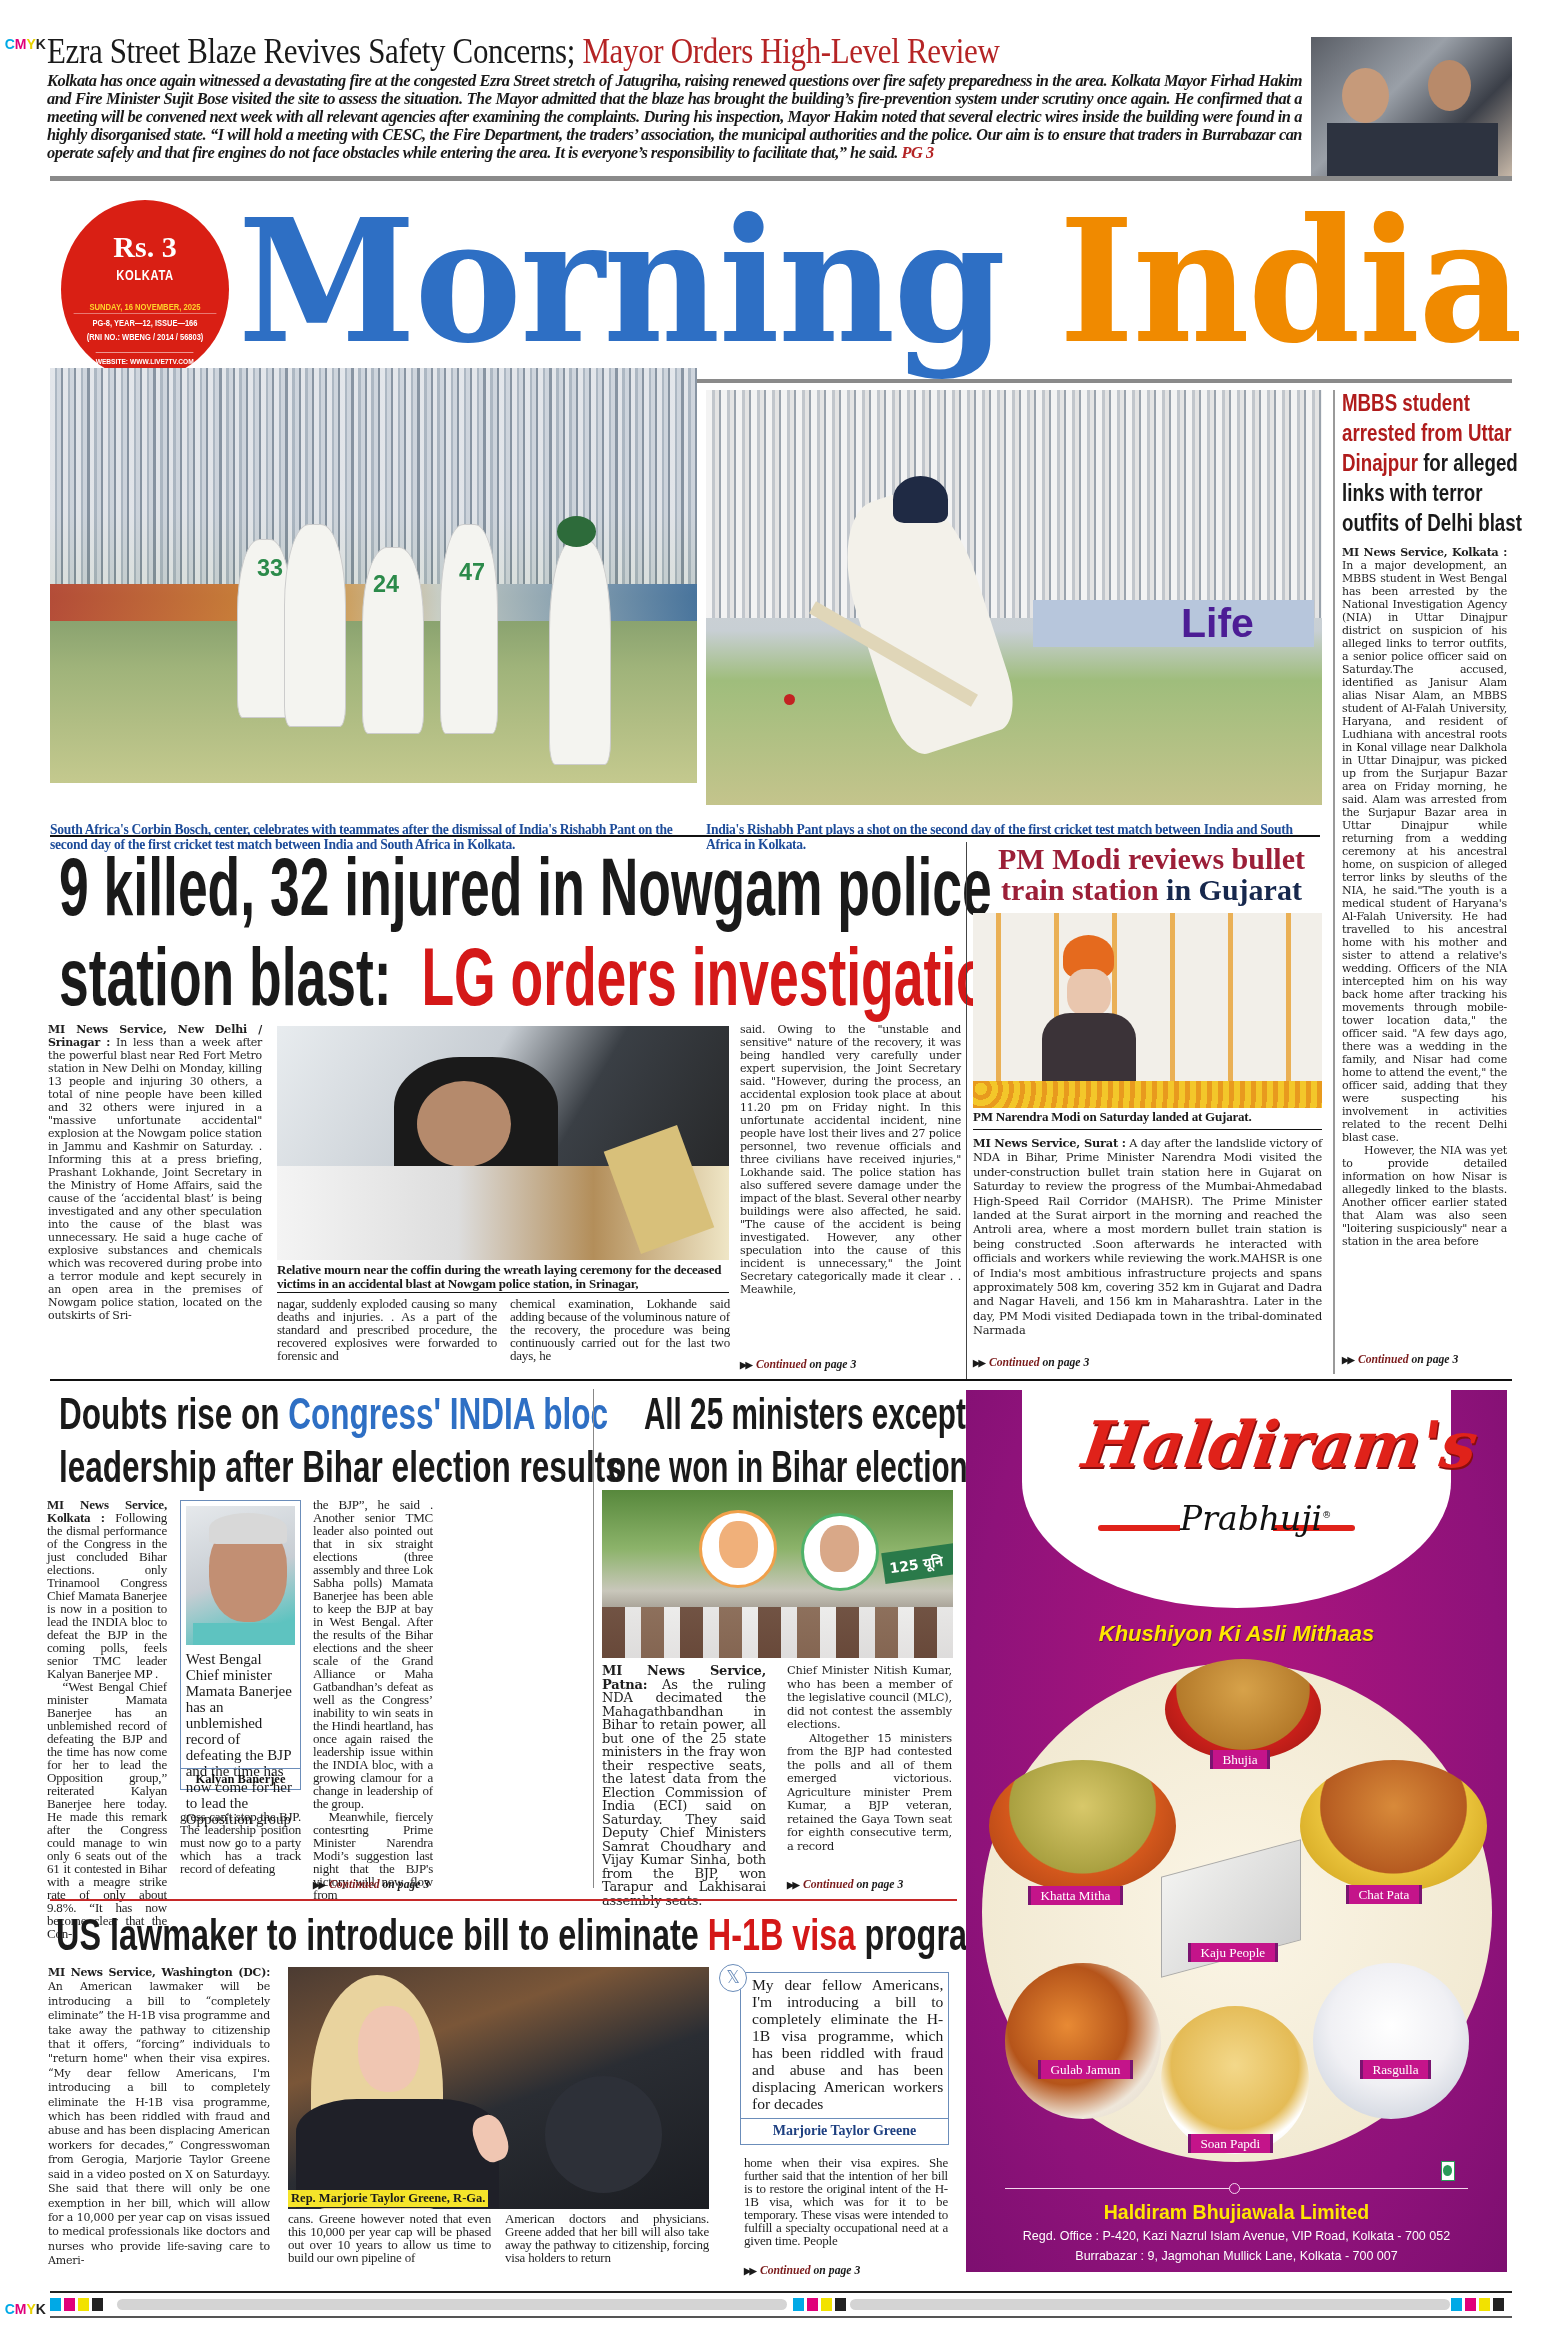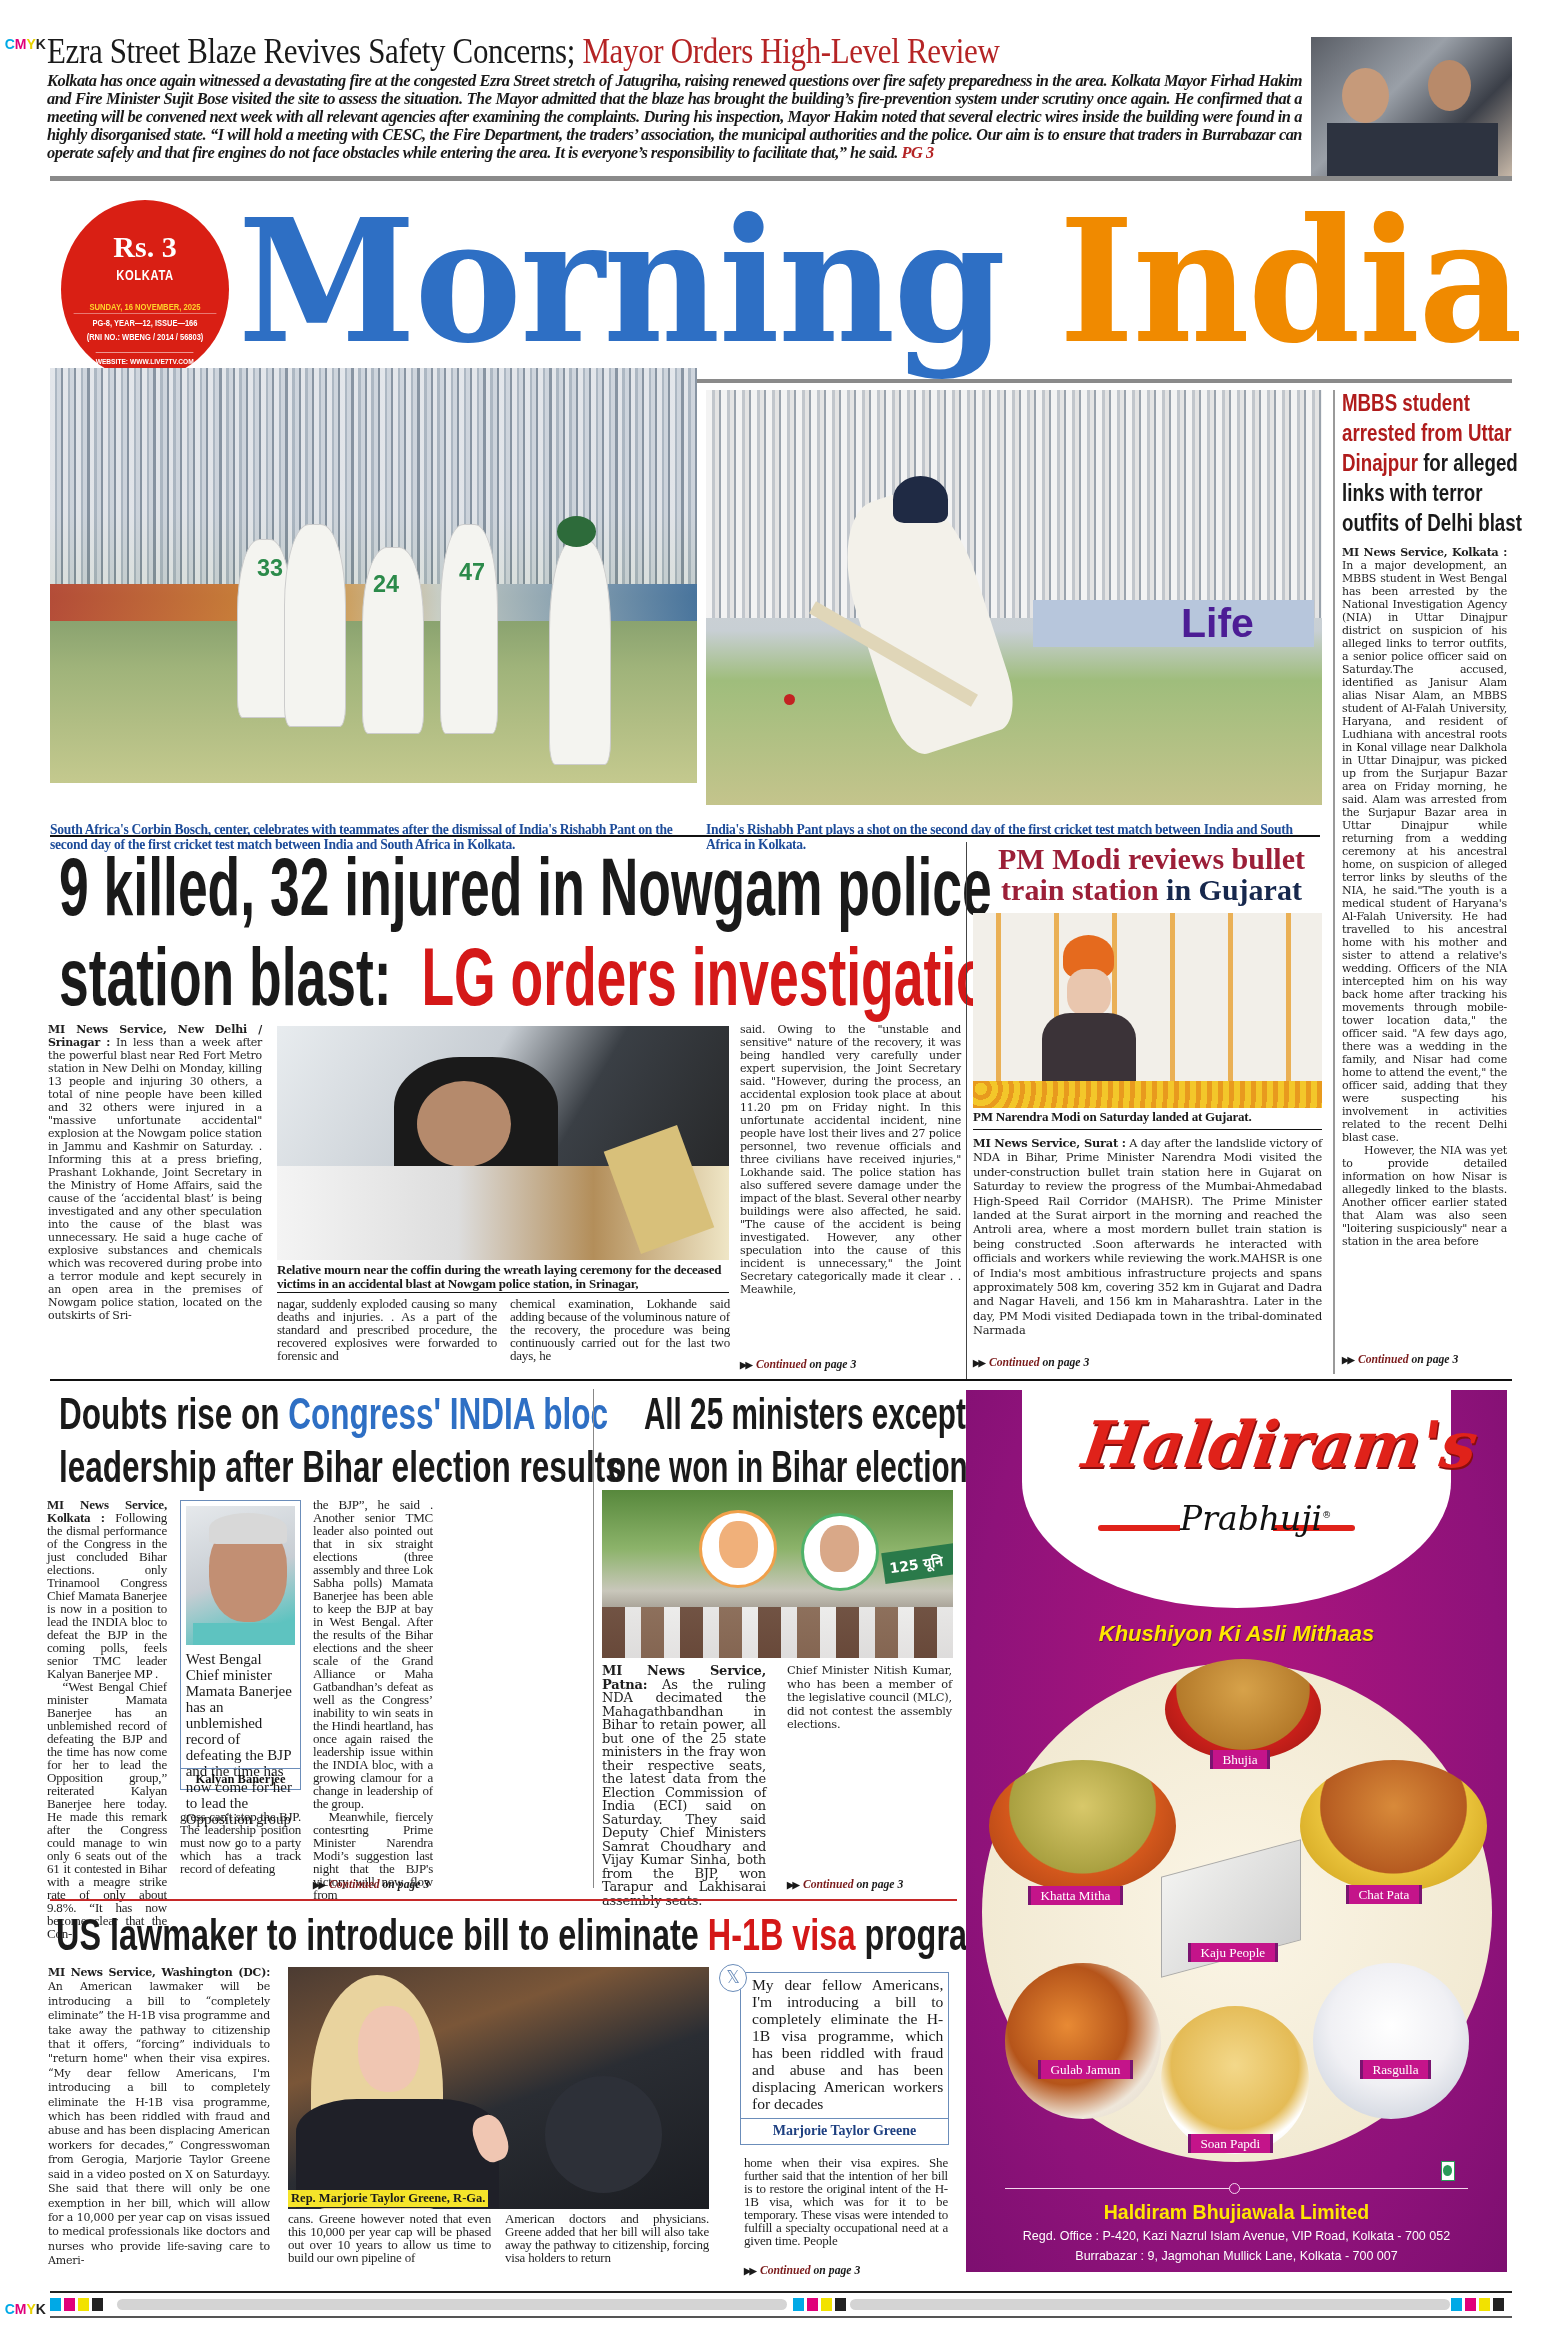--- a/index.html
+++ b/index.html
@@ -248,20 +248,21 @@
     <div style="position:absolute;left:199px;top:23.4px;width:78px;height:78px;border-radius:50%;background:#fff;border:3.1px solid #4fb36a;"></div>
     <div style="position:absolute;left:218px;top:35px;width:39px;height:47px;background:#d9a888;border-radius:45%;"></div>
     <div style="position:absolute;left:281px;top:58px;width:74px;height:31px;background:#2a7a4a;color:#fff;font:bold 14px 'DejaVu Sans',sans-serif;padding:6.2px;transform:rotate(-8deg);">125 यूनि</div>
     <div style="position:absolute;left:0;top:117px;width:351px;height:51px;background:repeating-linear-gradient(90deg,#6b4a3a 0 23.4px,#eee 23.4px 39px,#8a6a55 39px 62px,#f4f4f4 62px 78px);opacity:.9;"></div>
   </figure>
   <div class="abs body-text" style="left:602px; top:1664px; width:164px; font-size:13px; line-height:13.5px;">
     <span class="byline">MI News Service, Patna:</span> <span>As the ruling NDA decimated the Mahagathbandhan in Bihar to retain power, all but one of the 25 state ministers in the fray won their respective seats, the latest data from the Election Commission of India (ECI) said on Saturday.  They said Deputy Chief Ministers Samrat Choudhary and Vijay Kumar Sinha, both from the BJP, won Tarapur and Lakhisarai assembly seats.</span>
   </div>
   <div class="abs body-text" style="left:787px; top:1664px; width:165px; font-size:11.4px; line-height:13.5px;">
     <p>Chief Minister Nitish Kumar, who has been a member of the legislative council (MLC), did not contest the assembly elections.</p>
+    <p style="text-indent:22px;">Altogether 15 ministers from the BJP had contested the polls and all of them emerged victorious. Agriculture minister Prem Kumar, a BJP veteran, retained the Gaya Town seat for  eighth consecutive term, a record</p>
   </div>
   <div class="abs continued" style="left:787px; top:1878px;">
     <span class="arrow">▶▶</span><span class="c">Continued</span> <span>on page 3</span>
   </div>
 </article>
 
 <div class="abs" style="left:50px; top:1899px; width:907px; height:2.3px; background:#c62828;"></div>
 
 <article>
   <h2 class="abs cond" style="left:56px; top:1909px; font-size:45px; line-height:51px; transform:scaleX(0.72);">

